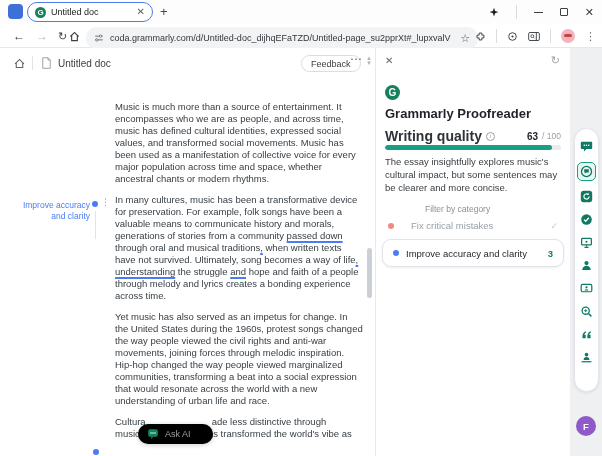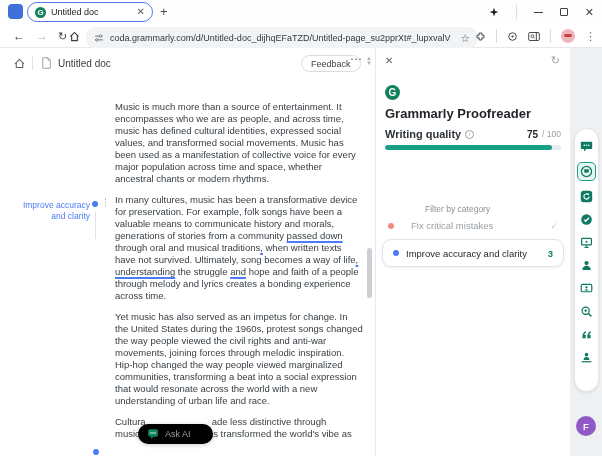--- a/index.html
+++ b/index.html
@@ -62,21 +62,21 @@
   .doc-scroll{position:absolute;right:3px;top:170px;width:5px;height:50px;border-radius:3px;background:#ccd0d5;}
 
   
   .panel{position:absolute;top:48px;left:375px;width:195px;bottom:0;background:#fff;border-left:1px solid #e7e9eb;}
   .panel-close{position:absolute;left:9px;top:7px;font-size:10px;color:#5f6368;}
   .panel-refresh{position:absolute;right:10px;top:6px;font-size:11px;color:#9aa0a6;}
   .plogo{position:absolute;left:9px;top:37px;width:15px;height:15px;border-radius:50%;background:#15805e;color:#fff;
          font-size:10px;font-weight:bold;display:flex;align-items:center;justify-content:center;}
   .ptitle{position:absolute;left:9px;top:58px;font-size:13px;font-weight:bold;color:#1f2328;}
   .quality{position:absolute;left:9px;right:9px;top:80px;display:flex;align-items:center;gap:4px;}
-  .q-label{font-size:11px;font-weight:bold;color:#2d333a;}
+  .q-label{font-size:14px;font-weight:bold;color:#2d333a;}
   .info-i{width:9px;height:9px;border:1px solid #9aa0a6;border-radius:50%;color:#9aa0a6;font-size:6px;
           display:flex;align-items:center;justify-content:center;}
   .q-score{margin-left:auto;font-size:10px;font-weight:bold;color:#1f2328;}
   .q-denom{font-size:8.5px;color:#9aa0a6;}
   .bar{position:absolute;left:9px;right:9px;top:97px;height:5px;border-radius:3px;background:#e9ecee;overflow:hidden;}
   .bar-fill{height:100%;border-radius:3px;background:#17a085;}
   .summary{position:absolute;left:9px;right:12px;top:107px;font-size:9.5px;line-height:13px;color:#3c4043;}
   .filter-label{position:absolute;left:9px;top:156px;font-size:8.5px;color:#8b9096;margin-left:40px;}
   .frow{position:absolute;left:12px;right:12px;top:172px;display:flex;align-items:center;gap:17px;text-align:right;}
   .dot{width:6px;height:6px;border-radius:50%;flex:none;}
@@ -226,27 +226,28 @@
 
   <div class="panel">
     <span class="panel-close">✕</span>
     <span class="panel-refresh">↻</span>
     <div class="plogo">G</div>
     <div class="ptitle">Grammarly Proofreader</div>
 
     <div class="quality">
       <span class="q-label">Writing quality</span>
       <span class="info-i">i</span>
-      <span class="q-score">75</span>
+      <span class="q-score">63</span>
       <span class="q-denom">/ 100</span>
     </div>
     <div class="bar">
       <div class="bar-fill" id="bar-fill" style="width: 95%;"></div>
     </div>
 
+    <div class="summary">The essay insightfully explores music's cultural impact, but some sentences may be clearer and more concise.</div>
     <div class="filter-label">Filter by category</div>
 
     <div class="frow">
       <span class="dot dot-red"></span>
       <span class="f-done-label">Fix critical mistakes</span>
       <span class="f-check">✓</span>
     </div>
 
     <div class="fcard">
       <span class="dot dot-blue"></span>

